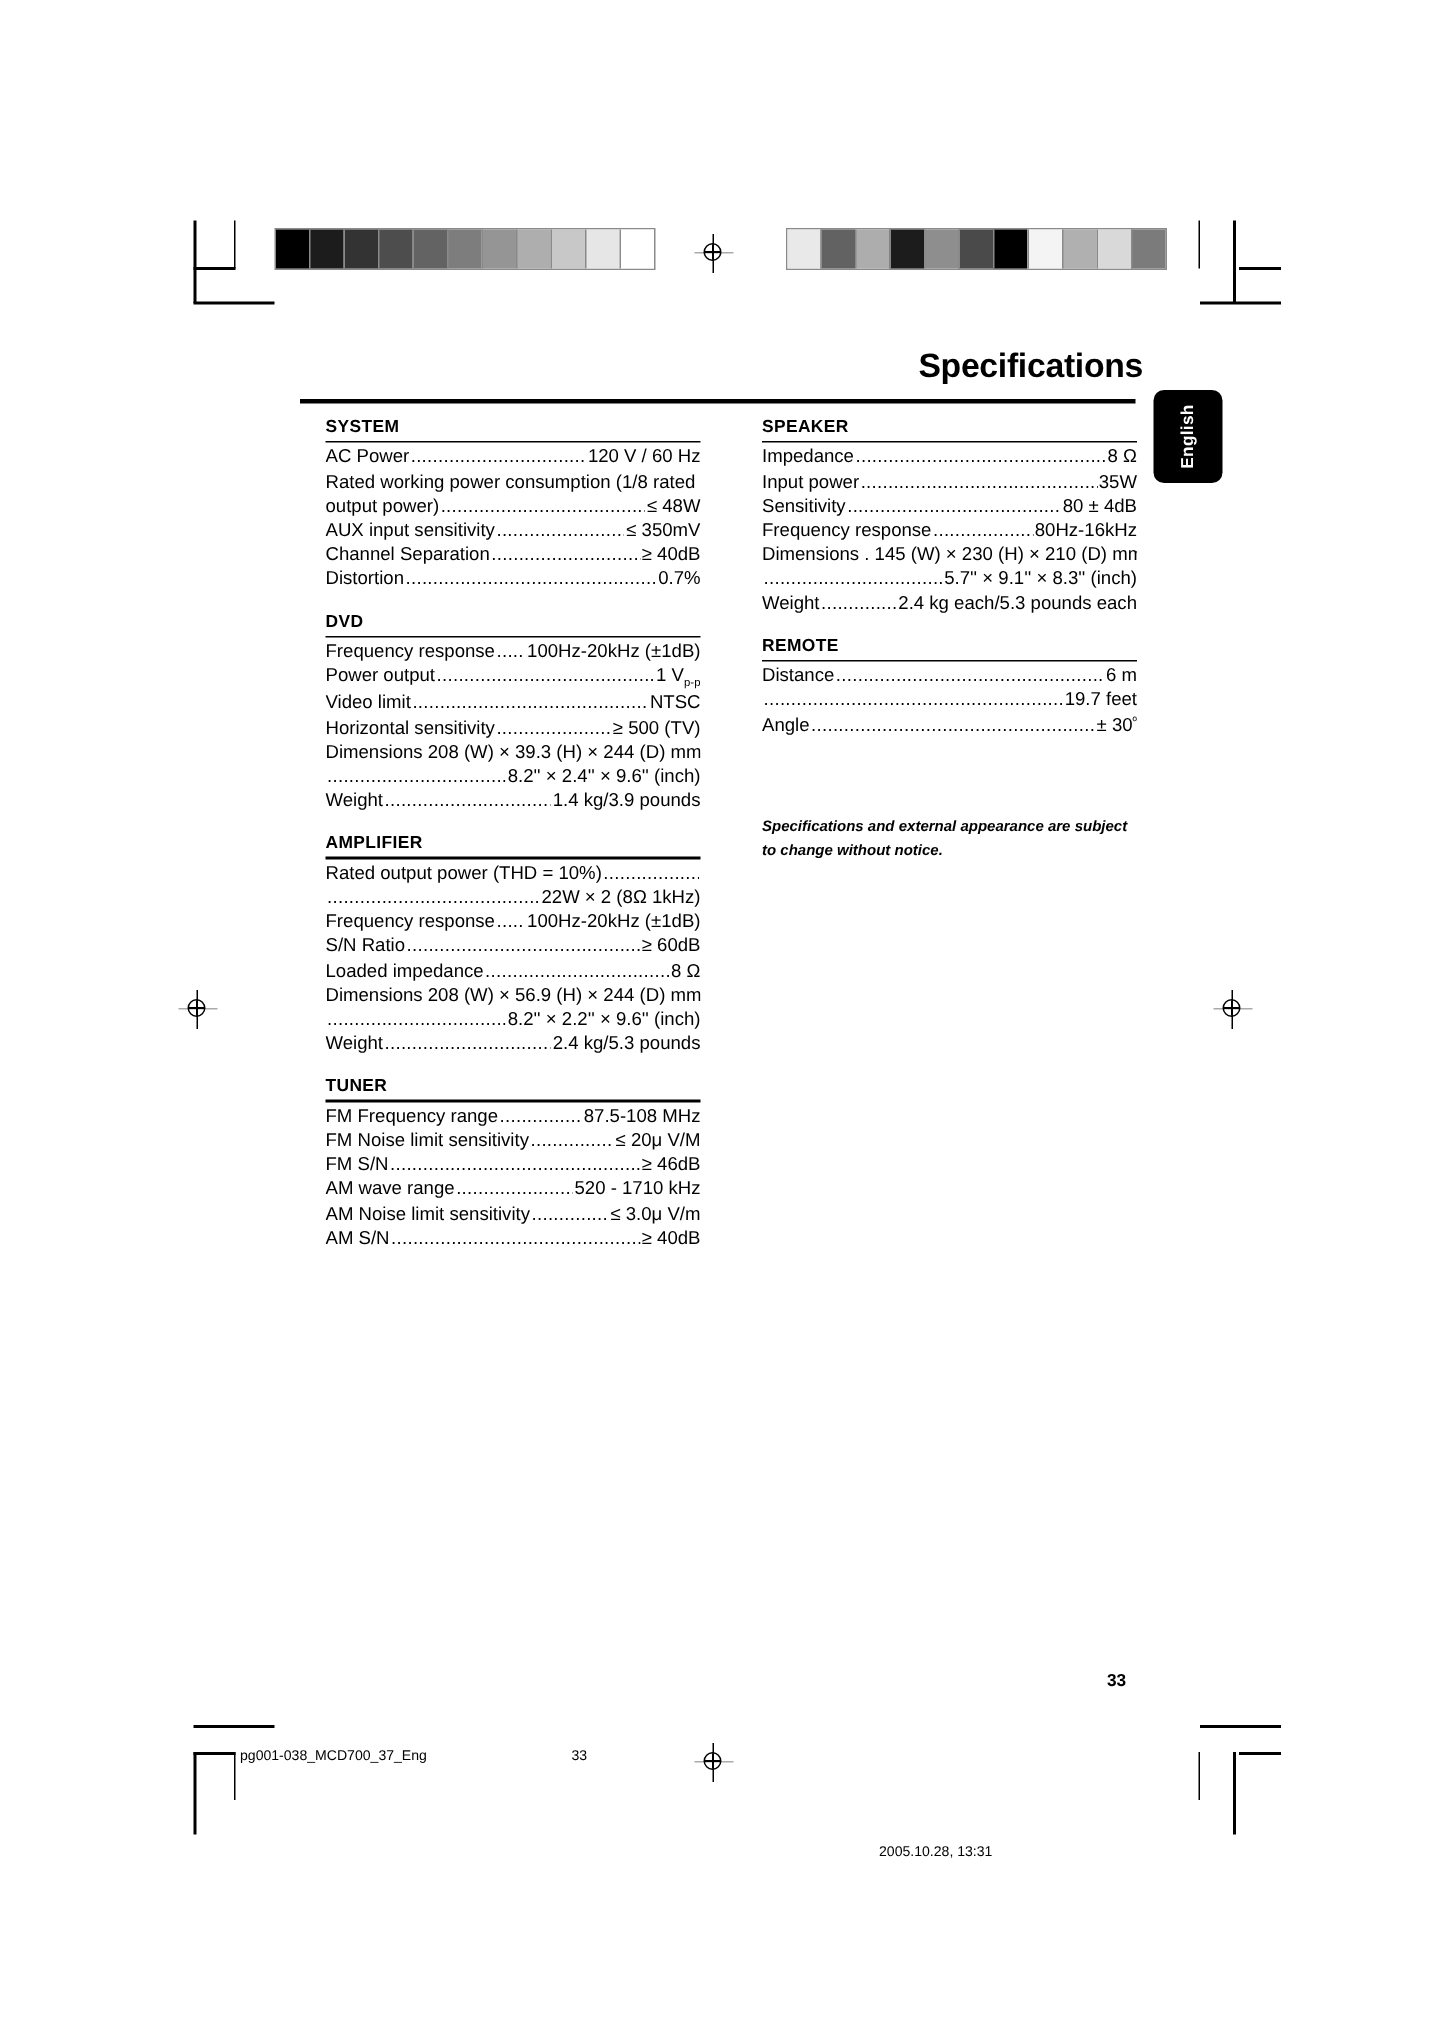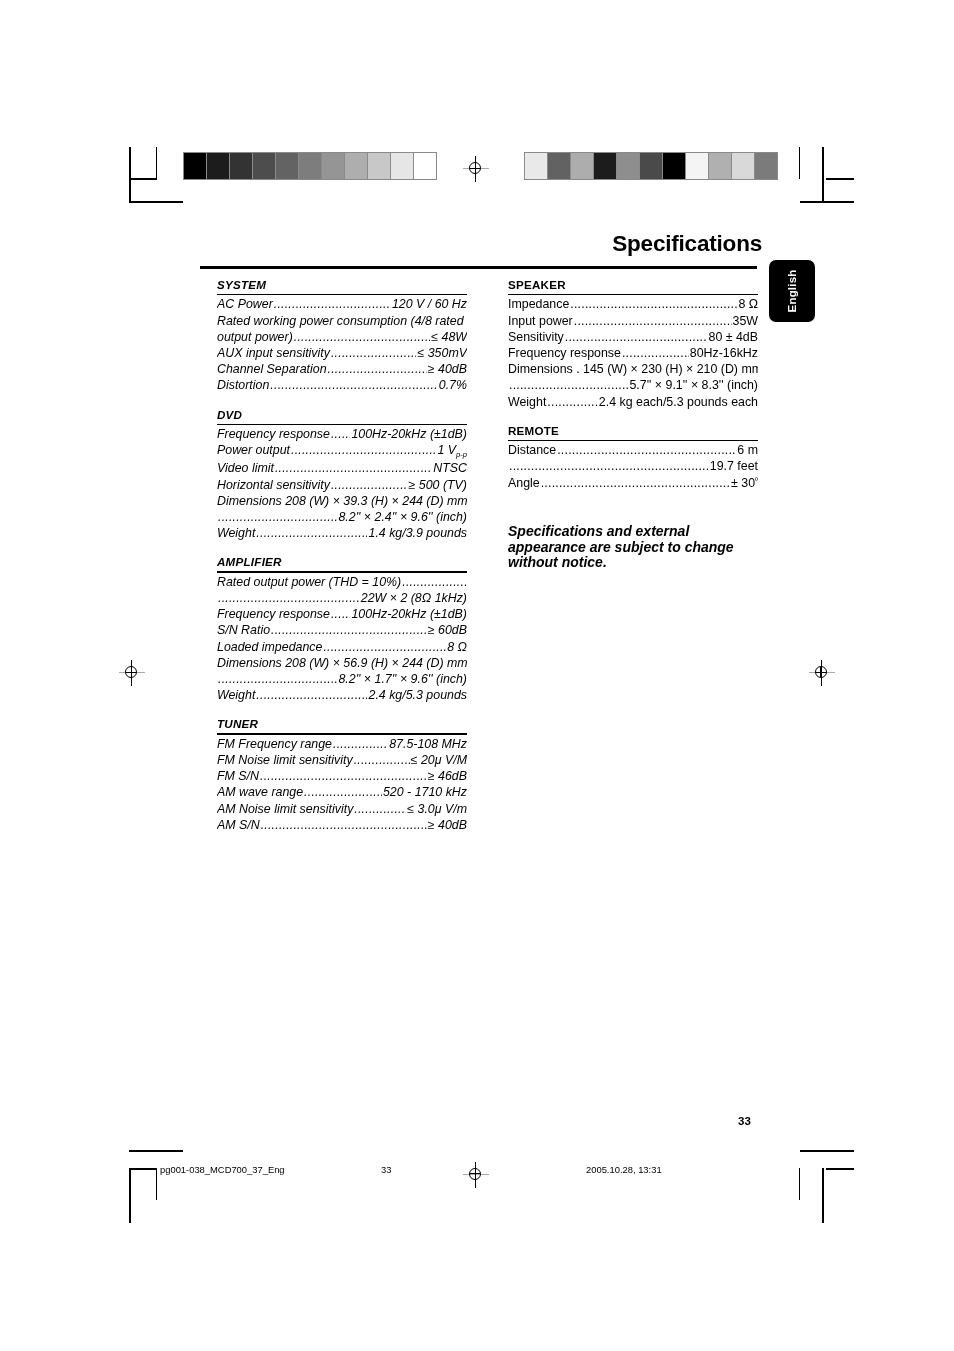--- a/index.html
+++ b/index.html
@@ -66,21 +66,21 @@
     width: 557px;
     height: 2.6px;
     background: #000;
   }
 
   .col {
     position: absolute;
     top: 278px;
     width: 250px;
   }
-  .col-left  { left: 217px; font-style: italic; }
+  .col-left  { left: 217px; }
   .col-right { left: 508px; }
 
   .sec { margin-bottom: 14px; }
   .sec-title {
     font-size: 11.6px;
     font-weight: bold;
     letter-spacing: 0.25px;
     margin: 0 0 2px 0;
     line-height: 14px;
   }
@@ -109,23 +109,23 @@
     color: #000;
   }
   .spec-line .val { flex: 0 0 auto; text-align: center; }
   .spec-line.plain { display: block; }
   .spec-line sub { font-size: 7.6px; vertical-align: baseline; position: relative; top: 2.5px; margin-top: 10px; }
   .spec-line sup { font-size: 8px; vertical-align: baseline; position: relative; top: -4px; }
 
   .notice {
     position: absolute;
     left: 508px;
-    top: 524px;
+    top: 544px;
     width: 255px;
-    font-size: 14px;
+    font-size: 10px;
     line-height: 15.6px;
     font-weight: bold;
     font-style: italic;
   }
 
   
   .lang-tab {
     position: absolute;
     left: 769px;
     top: 260px;
@@ -155,21 +155,21 @@
 
   
   .footer-text {
     position: absolute;
     font-size: 9.4px;
     color: #000;
     white-space: nowrap;
   }
   .f-file { left: 160px; top: 1164px; }
   .f-num  { left: 381px; top: 1164px; }
-  .f-date { left: 586px; top: 1164px; }
+  .f-date { left: 586px; top: 1228px; }
 </style>
 </head>
 <body>
 
 <div class="crop" style="left:129px; top:201px; width:54px; height:1.6px;"></div>
 <div class="crop" style="left:129px; top:147px; width:1.6px; height:55px;"></div>
 <div class="crop" style="left:129px; top:178px; width:28px; height:1.6px;"></div>
 <div class="crop" style="left:156px; top:147px; width:1.3px; height:32px;"></div>
 
 <div class="crop" style="left:800px; top:201px; width:54px; height:1.6px;"></div>
@@ -244,21 +244,21 @@
 
 <div class="col col-left" id="col-left">
     <div class="sec">
       <div class="sec-title">SYSTEM</div>
       <div class="sec-rule"></div>
       <div class="spec-line">
         <span class="lbl">AC Power</span>
         <span class="dots">........................................................................................................................</span>
         <span class="val">120 V / 60 Hz</span>
       </div>
-      <div class="spec-line plain">Rated working power consumption (4/8 rated</div>
+      <div class="spec-line plain">Rated working power consumption (1/8 rated</div>
       <div class="spec-line">
         <span class="lbl">output power)</span>
         <span class="dots">........................................................................................................................</span>
         <span class="val">≤ 48W</span>
       </div>
       <div class="spec-line">
         <span class="lbl">AUX input sensitivity</span>
         <span class="dots">........................................................................................................................</span>
         <span class="val">≤ 350mV</span>
       </div>
@@ -333,21 +333,21 @@
       </div>
       <div class="spec-line">
         <span class="lbl">Loaded impedance</span>
         <span class="dots">........................................................................................................................</span>
         <span class="val">8 Ω</span>
       </div>
       <div class="spec-line plain">Dimensions  208 (W) × 56.9 (H) × 244 (D) mm</div>
       <div class="spec-line">
         <span class="lbl"></span>
         <span class="dots">........................................................................................................................</span>
-        <span class="val">8.2'' × 1.7'' × 9.6'' (inch)</span>
+        <span class="val">8.2'' × 2.2'' × 9.6'' (inch)</span>
       </div>
       <div class="spec-line">
         <span class="lbl">Weight</span>
         <span class="dots">........................................................................................................................</span>
         <span class="val">2.4 kg/5.3 pounds</span>
       </div>
     </div>
     <div class="sec">
       <div class="sec-title">TUNER</div>
       <div class="sec-rule"></div>

